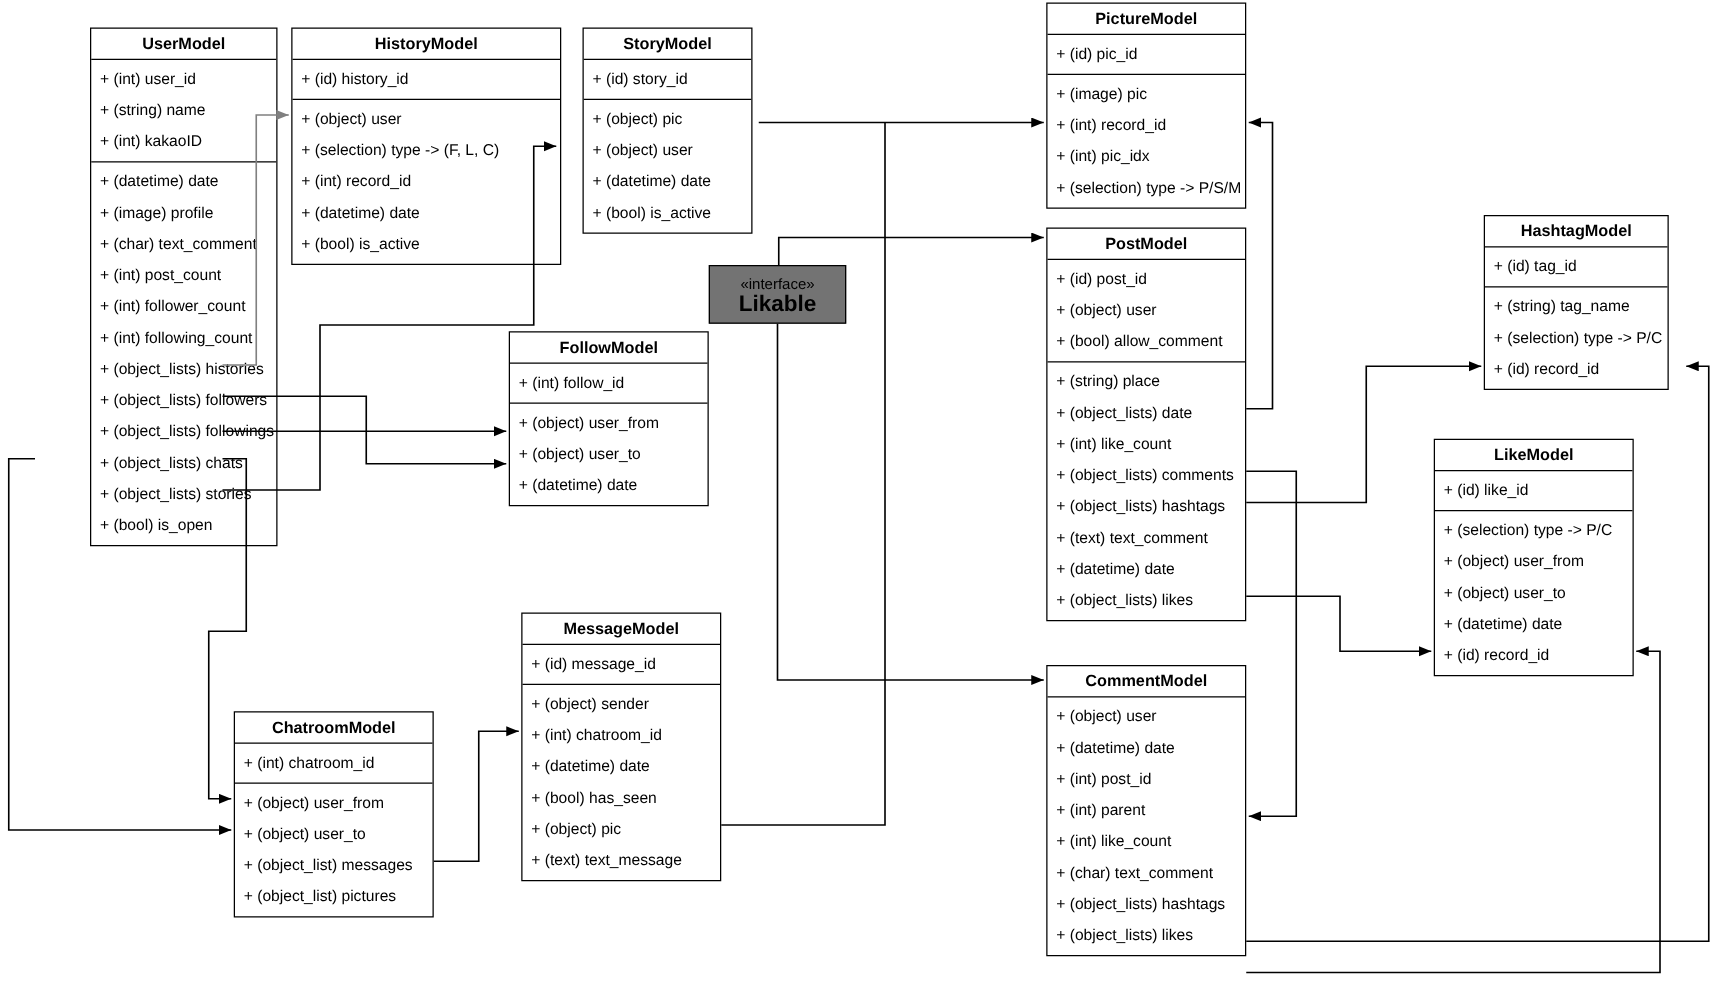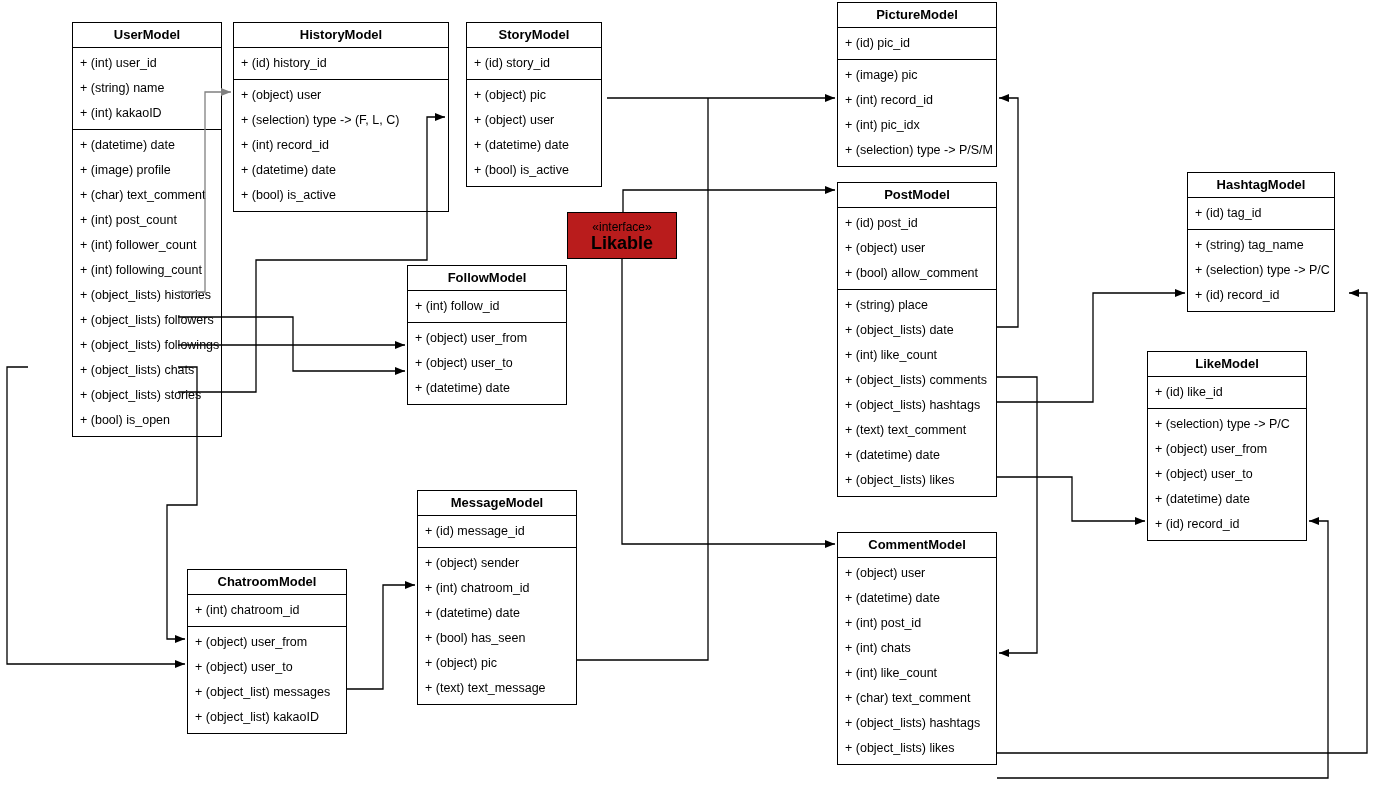--- a/index.html
+++ b/index.html
@@ -5,21 +5,21 @@
   html,body{margin:0;padding:0;background:#ffffff;}
   #canvas{position:relative;width:1376px;height:802px;background:#ffffff;overflow:hidden;
           font-family:"Liberation Sans",sans-serif;}
   #wires{position:absolute;left:0;top:0;width:1376px;height:802px;pointer-events:none;z-index:2;}
   .class-box{position:absolute;background:#ffffff;border:1px solid #000;box-sizing:border-box;z-index:1;}
   .class-header{height:24px;line-height:24px;text-align:center;font-weight:bold;font-size:13px;
                 border-bottom:1px solid #000;white-space:nowrap;}
   .class-section{padding:3px 0;}
   .class-section + .class-section{border-top:1px solid #000;}
   .class-row{height:25px;line-height:25px;padding:0 7px;font-size:12.5px;white-space:nowrap;color:#000;}
-  .iface-box{position:absolute;background:#b91c1c;border:1px solid #000;box-sizing:border-box;z-index:1;
+  .iface-box{position:absolute;background:#737373;border:1px solid #000;box-sizing:border-box;z-index:1;
              display:flex;flex-direction:column;align-items:center;justify-content:center;}
   .iface-stereotype{font-size:12px;color:#000;line-height:15px;}
   .iface-name{font-size:18px;font-weight:bold;color:#000;line-height:16px;}
 </style>
 </head>
 <body>
 
 <div id="canvas">
   <svg id="wires" width="1376" height="802" viewBox="0 0 1376 802" xmlns="http://www.w3.org/2000/svg">
     <defs>
@@ -151,21 +151,21 @@
           <div class="class-row">+ (datetime) date</div>
           <div class="class-row">+ (id) record_id</div>
         </div>
       </div>
       <div class="class-box" style="left: 837px; top: 532px; width: 160px;">
         <div class="class-header">CommentModel</div>
         <div class="class-section">
           <div class="class-row">+ (object) user</div>
           <div class="class-row">+ (datetime) date</div>
           <div class="class-row">+ (int) post_id</div>
-          <div class="class-row">+ (int) chats</div>
+          <div class="class-row">+ (int) parent</div>
           <div class="class-row">+ (int) like_count</div>
           <div class="class-row">+ (char) text_comment</div>
           <div class="class-row">+ (object_lists) hashtags</div>
           <div class="class-row">+ (object_lists) likes</div>
         </div>
       </div>
       <div class="class-box" style="left: 407px; top: 265px; width: 160px;">
         <div class="class-header">FollowModel</div>
         <div class="class-section">
           <div class="class-row">+ (int) follow_id</div>
@@ -192,21 +192,21 @@
       </div>
       <div class="class-box" style="left: 187px; top: 569px; width: 160px;">
         <div class="class-header">ChatroomModel</div>
         <div class="class-section">
           <div class="class-row">+ (int) chatroom_id</div>
         </div>
         <div class="class-section">
           <div class="class-row">+ (object) user_from</div>
           <div class="class-row">+ (object) user_to</div>
           <div class="class-row">+ (object_list) messages</div>
-          <div class="class-row">+ (object_list) kakaoID</div>
+          <div class="class-row">+ (object_list) pictures</div>
         </div>
       </div>
       <div class="iface-box" style="left: 567px; top: 212px; width: 110px; height: 47px;">
         <div class="iface-stereotype">«interface»</div>
         <div class="iface-name">Likable</div>
       </div>
     </div>
 </div>
 
 </body></html>

